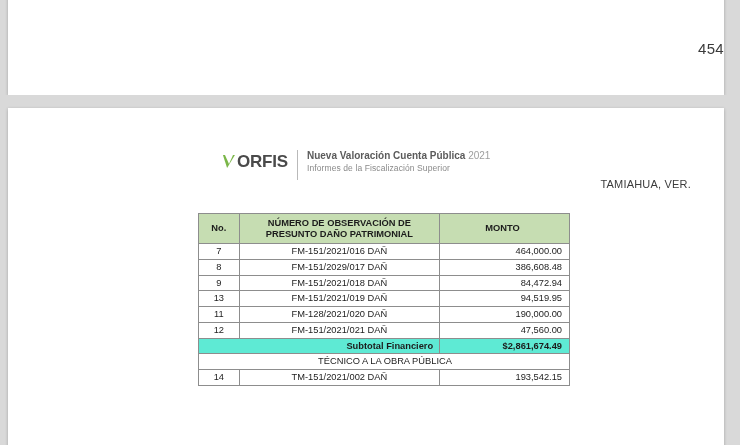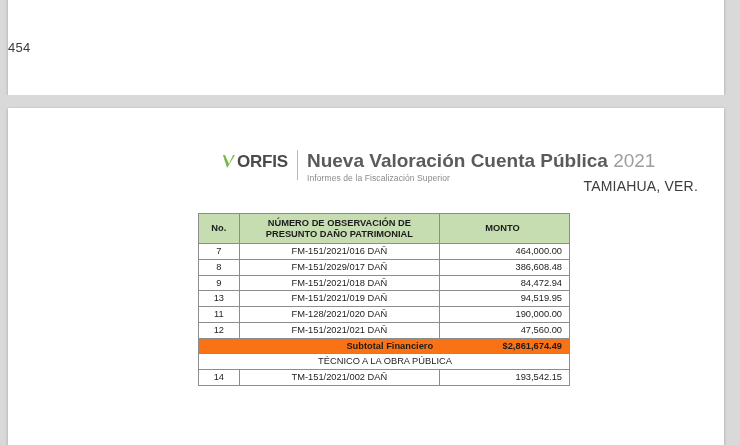--- a/index.html
+++ b/index.html
@@ -27,22 +27,22 @@
     width: 716px;
     height: 155px;
     background: #ffffff;
     box-shadow: 0 1px 3px rgba(0,0,0,0.25);
   }
   .page-prev .page-number {
     position: absolute;
     left: 0;
     right: 0;
     top: 100px;
-    text-align: left;
-    font-size: 13px;
+    text-align: right;
+    font-size: 15px;
     color: #3b3b3b;
     letter-spacing: 0.3px;
   }
   .gap {
     position: absolute;
     left: 0;
     top: 95px;
     width: 740px;
     height: 13px;
     background: #d9d9d9;
@@ -108,39 +108,39 @@
   .divider-v {
     width: 1px;
     background: #b9b9b9;
     height: 30px;
     margin: 0 9px;
   }
   .title-block {
     line-height: 1.15;
   }
   .title-main {
-    font-size: 19px;
+    font-size: 10px;
     color: #5b5b5b;
     font-weight: 600;
   }
   .title-main .yr {
     color: #9e9e9e;
     font-weight: 400;
   }
   .title-sub {
     font-size: 8.5px;
     color: #8a8a8a;
     margin-top: 2px;
     letter-spacing: 0.1px;
   }
   .municipio {
     position: absolute;
-    right: 26px;
+    right: 33px;
     top: 70px;
-    font-size: 14px;
+    font-size: 11px;
     color: #3c3c3c;
     letter-spacing: 0.2px;
   }
   
   table.obs {
     position: absolute;
     left: 190px;
     top: 105px;
     width: 372px;
     border-collapse: collapse;
@@ -156,21 +156,21 @@
     background: #c6ddb2;
     text-align: center;
     font-weight: bold;
     font-size: 9.3px;
     padding: 4px 3px;
   }
   .col-no { width: 34px; text-align: center; }
   .col-obs { width: 196px; text-align: center; }
   .col-monto { width: 120px; text-align: right; padding-right: 7px !important; }
   tr.subtotal td {
-    background: #f97316;
+    background: #5eead4;
     font-weight: bold;
   }
   tr.subtotal .sub-label {
     text-align: right;
     padding-right: 6px;
   }
   tr.section td {
     font-weight: normal;
     text-align: center;
     padding-left: 5px;

